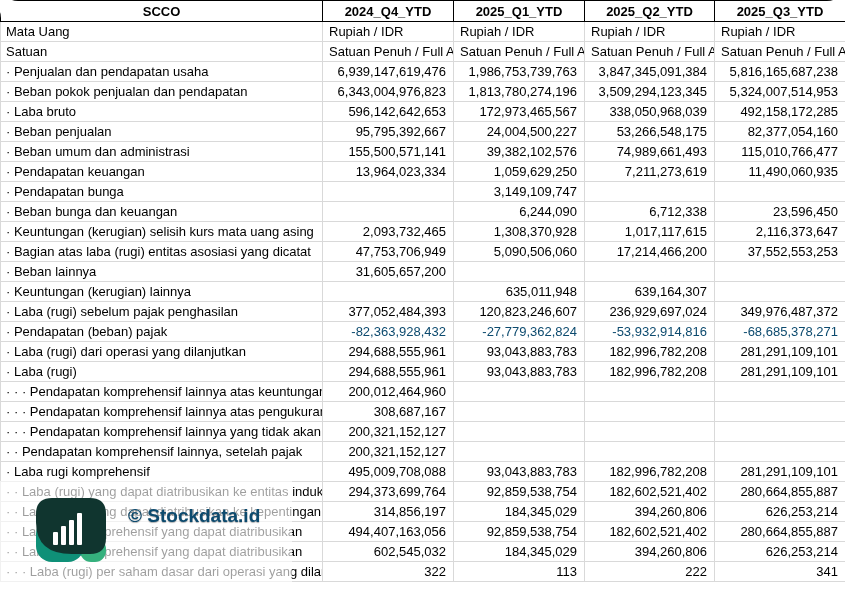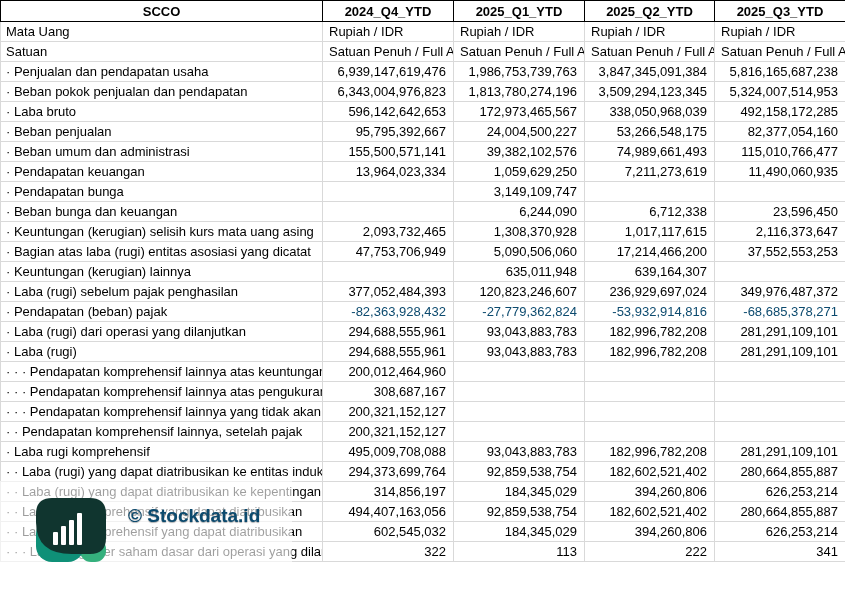--- a/index.html
+++ b/index.html
@@ -5,20 +5,21 @@
   * { margin:0; padding:0; box-sizing:border-box; }
   html,body { background:#ffffff; }
   .sheet {
     position:relative;
     width:845px; height:601px;
     overflow:hidden;
     background:#ffffff;
     font-family:"Liberation Sans", sans-serif;
     font-size:13px;
     color:#000000;
+    border-radius:18px;
   }
   table.fin {
     border-collapse:collapse;
     table-layout:fixed;
     width:845px;
   }
   col.c-label  { width:322px; }
   col.c-q      { width:131px; }
   col.c-q3     { width:130px; }
 
@@ -180,20 +181,27 @@
       <td class="value">2,116,373,647</td>
     </tr>
         <tr>
       <td class="label">· Bagian atas laba (rugi) entitas asosiasi yang dicatat</td>
       <td class="value">47,753,706,949</td>
       <td class="value">5,090,506,060</td>
       <td class="value">17,214,466,200</td>
       <td class="value">37,552,553,253</td>
     </tr>
         <tr>
+      <td class="label">· Beban lainnya</td>
+      <td class="value">31,605,657,200</td>
+      <td class="value"></td>
+      <td class="value"></td>
+      <td class="value"></td>
+    </tr>
+        <tr>
       <td class="label">· Keuntungan (kerugian) lainnya</td>
       <td class="value"></td>
       <td class="value">635,011,948</td>
       <td class="value">639,164,307</td>
       <td class="value"></td>
     </tr>
         <tr>
       <td class="label">· Laba (rugi) sebelum pajak penghasilan</td>
       <td class="value">377,052,484,393</td>
       <td class="value">120,823,246,607</td>

